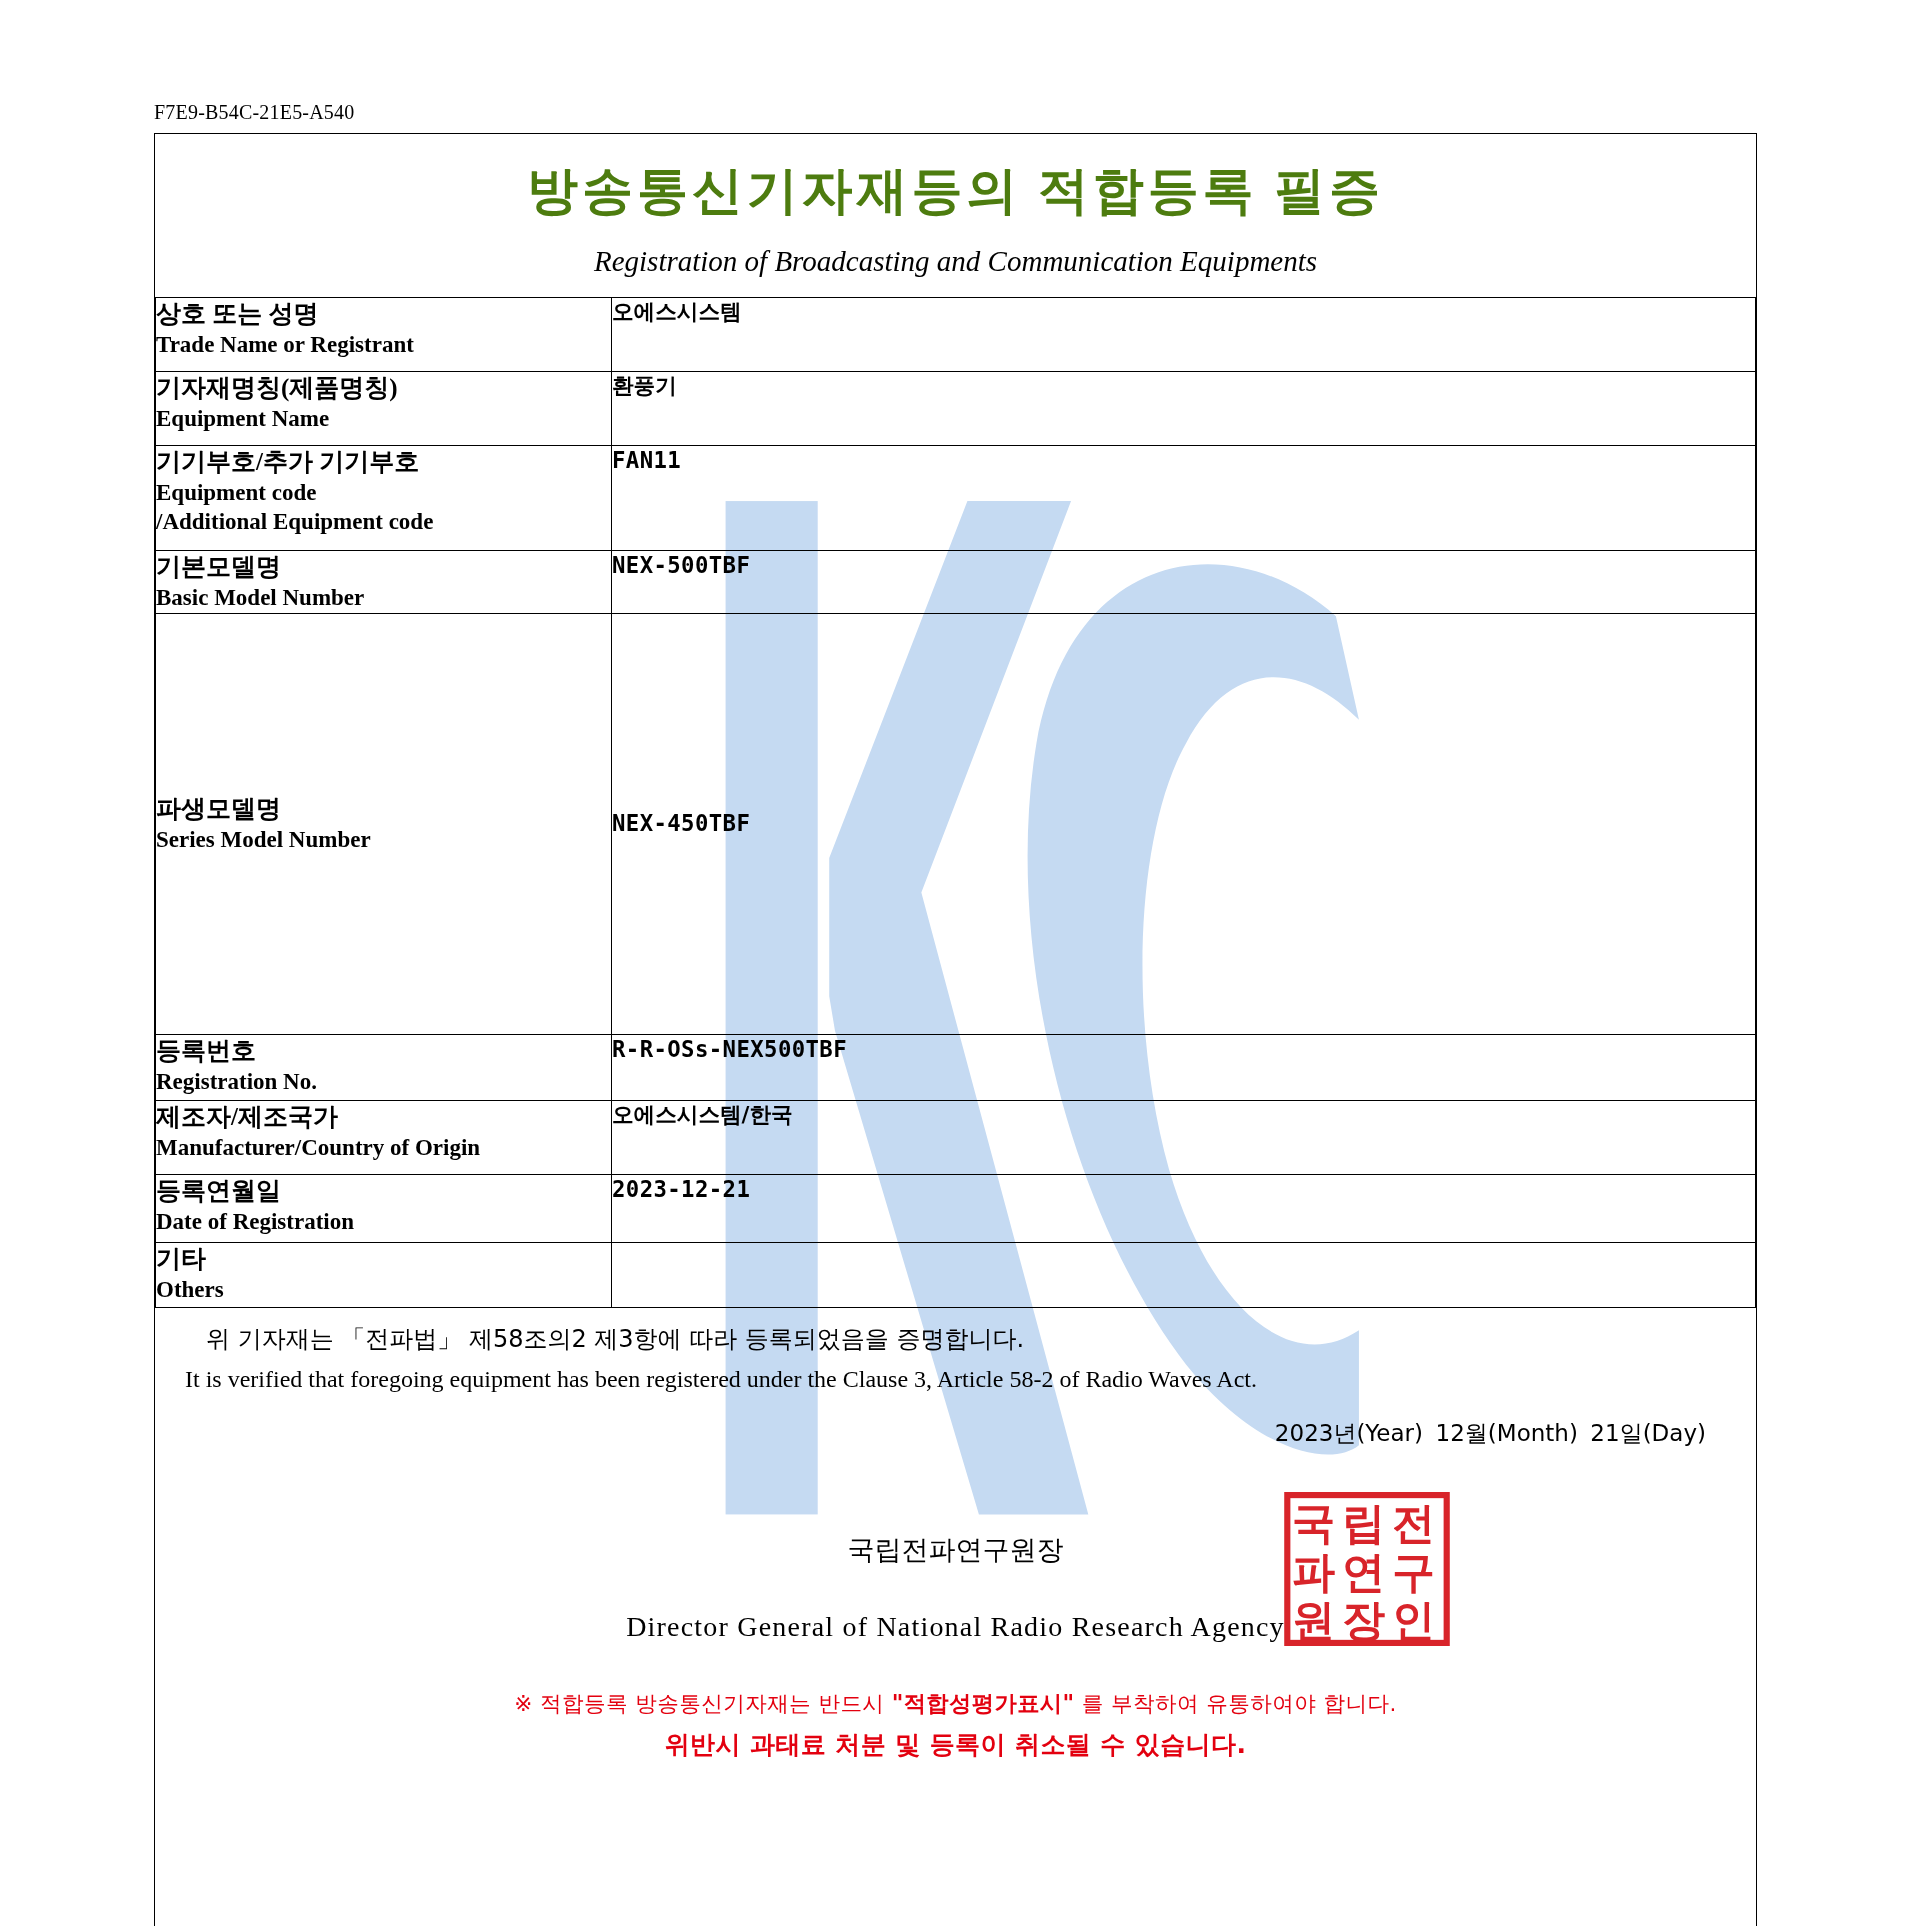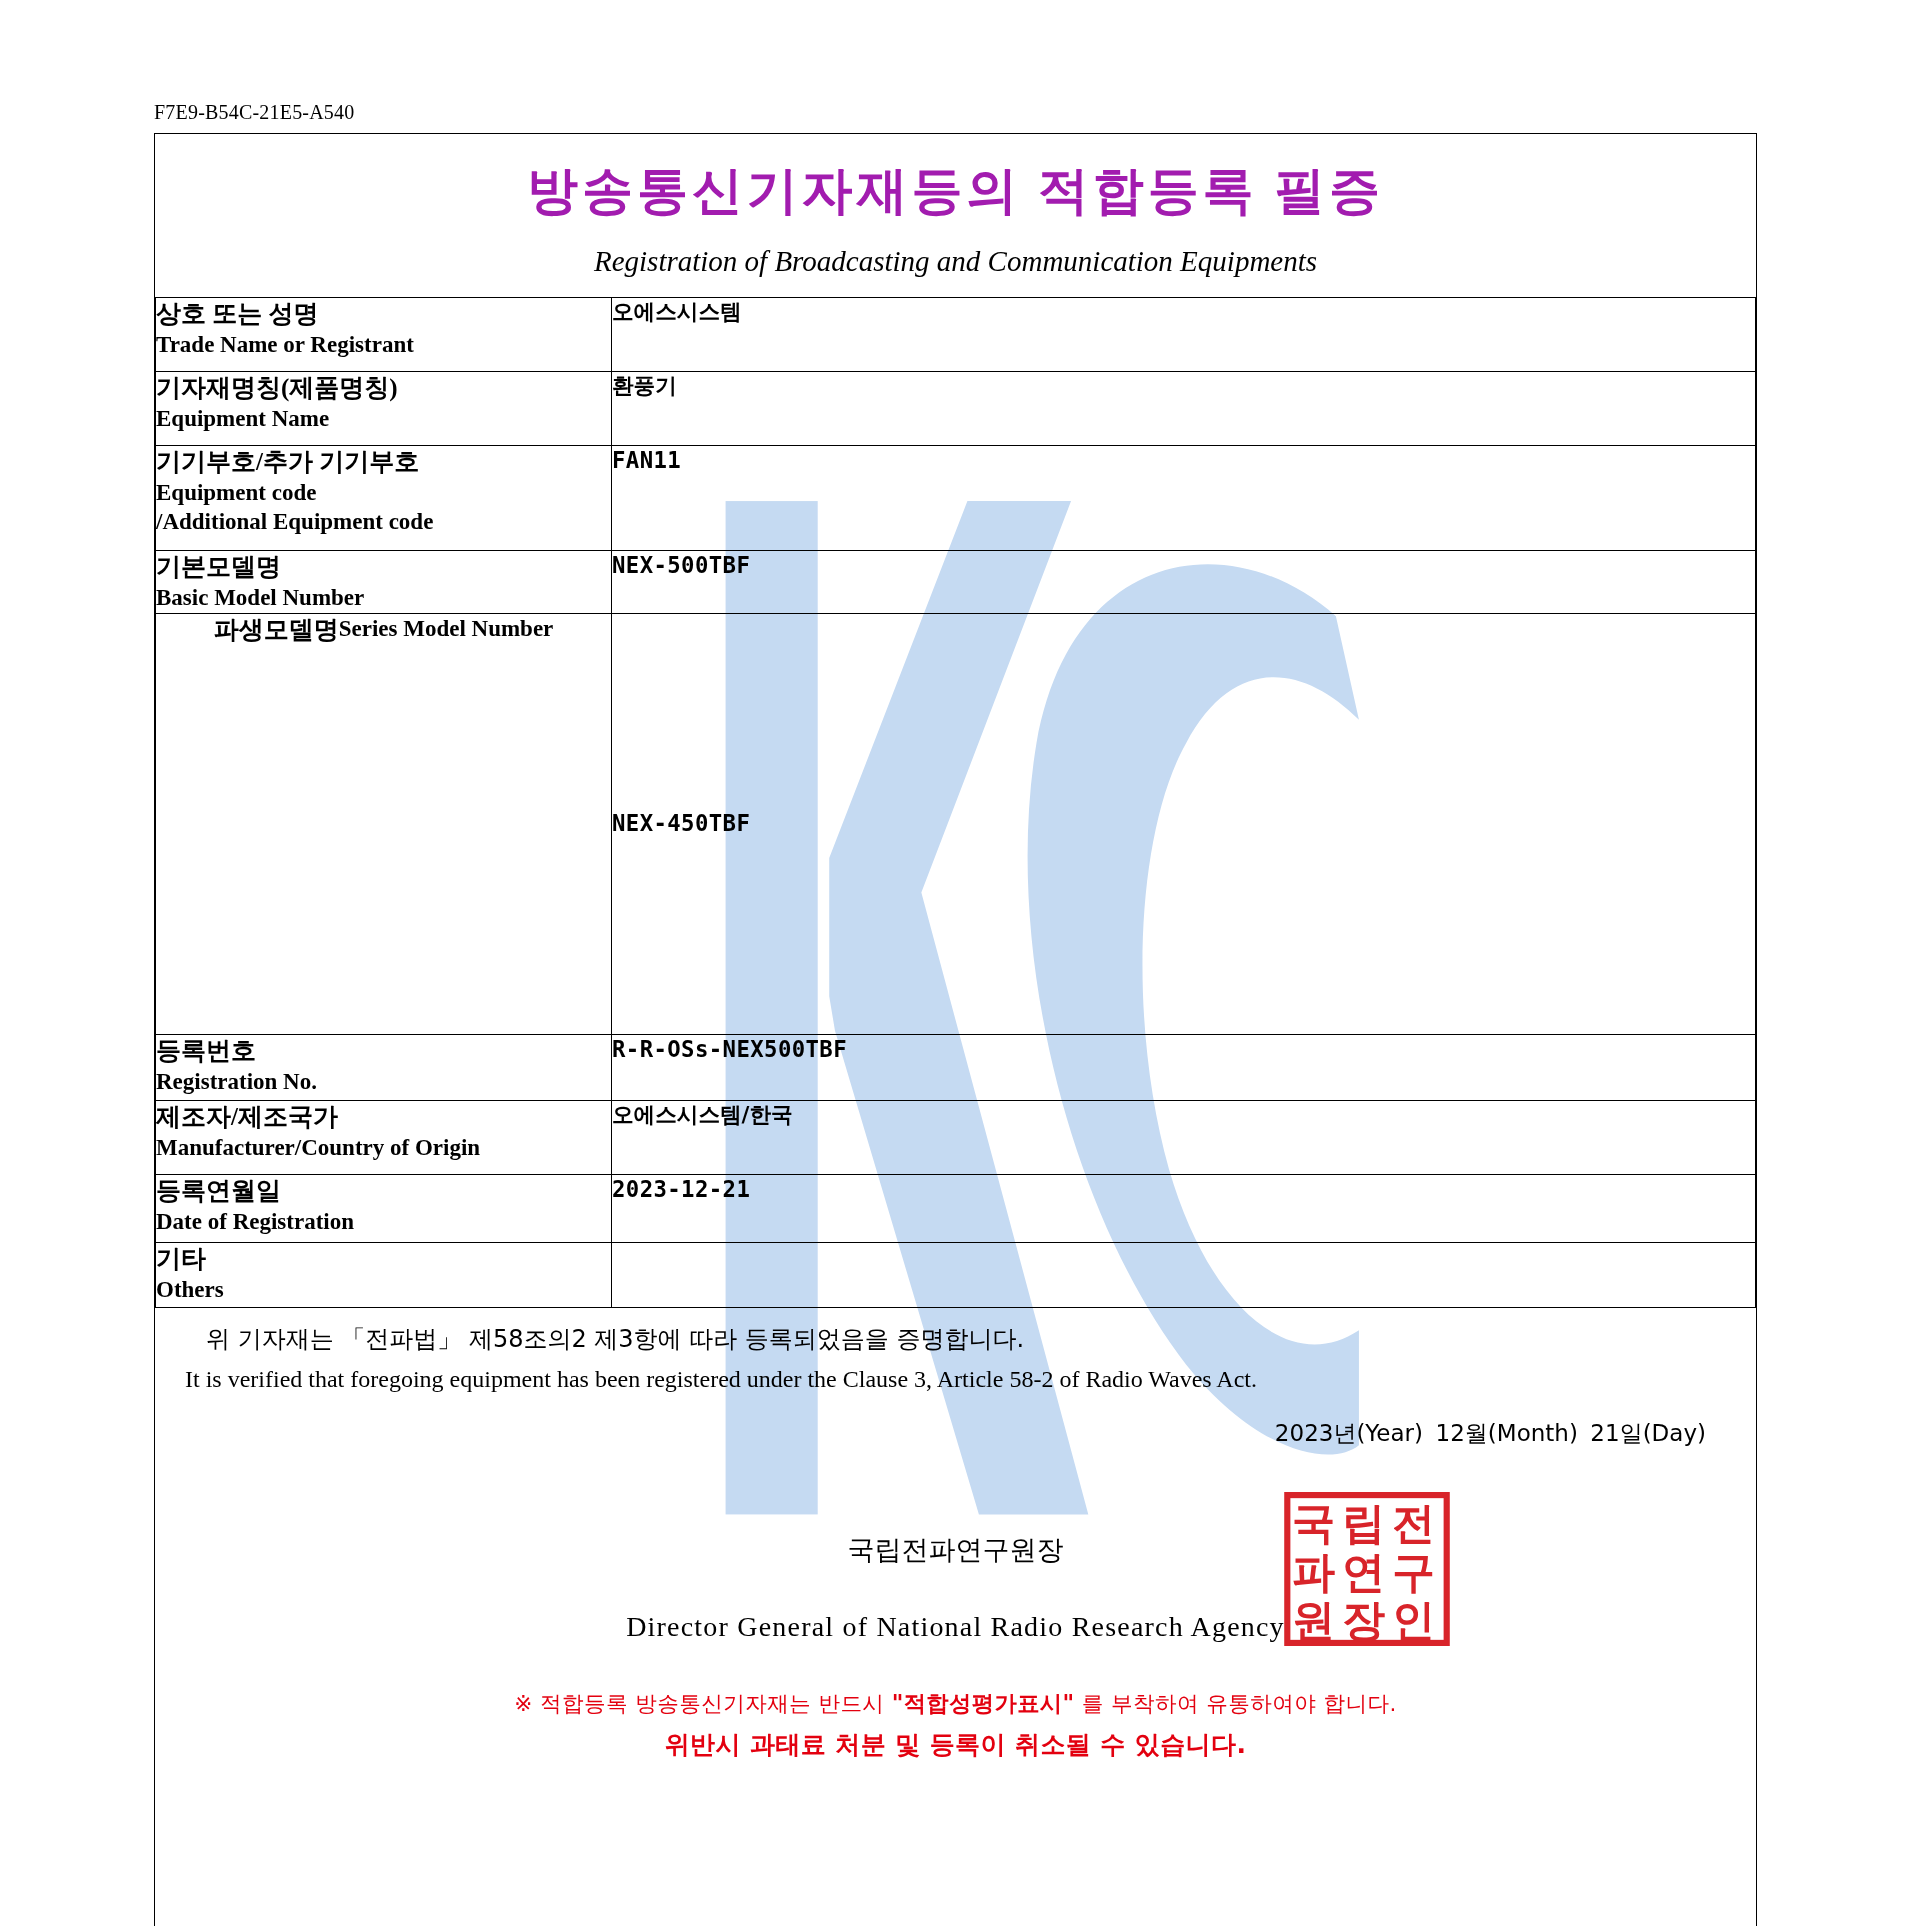--- a/index.html
+++ b/index.html
@@ -53,21 +53,21 @@
   }
   .watermark svg { display: block; }
   
   .title-ko {
     text-align: center;
     font-family: "Liberation Serif", serif;
     font-weight: bold;
     font-size: 51px;
     letter-spacing: 3.9px;
     margin-top: 23px;
-    color: #a21caf;
+    color: #4d7c0f;
   }
   .title-en {
     text-align: center;
     font-family: "Liberation Serif", serif;
     font-style: italic;
     font-size: 29px;
     margin-top: 19px;
     margin-bottom: 18.5px;
     color: #000;
   }
@@ -124,21 +124,21 @@
   tr.r-basic td { height: 62px; }
   tr.r-series td { height: 420px; }
   tr.r-series td.label { vertical-align: middle; }
   tr.r-series td.value { vertical-align: middle; }
   tr.r-regno td { height: 65px; }
   tr.r-manu td { height: 73px; }
   tr.r-date td { height: 67px; }
   tr.r-others td { height: 64px; }
   .label-mid {
     display: flex;
-    flex-direction: row;
+    flex-direction: column;
     justify-content: center;
     height: 100%;
   }
   
   .verify {
     padding: 14px 20px 0 20px;
   }
   .verify .ko {
     font-family: "DejaVu Sans", sans-serif;
     font-size: 24px;

